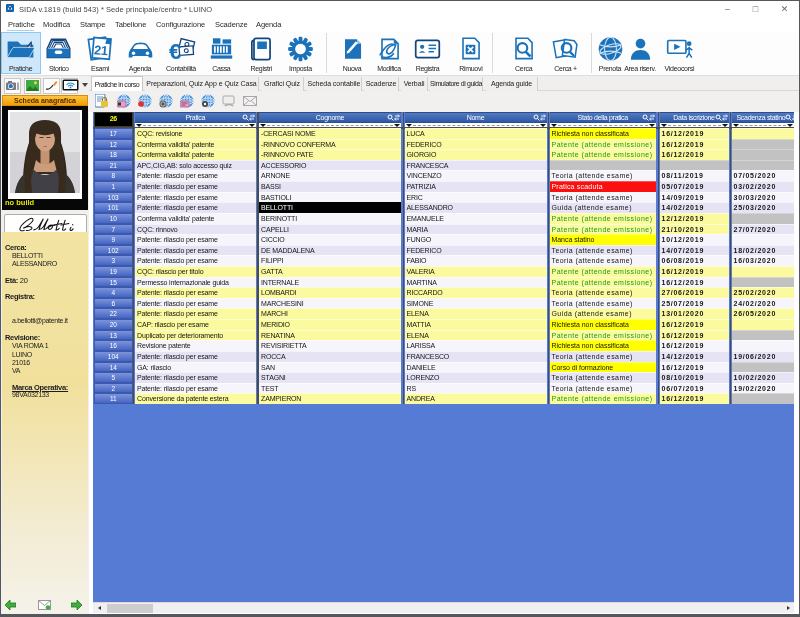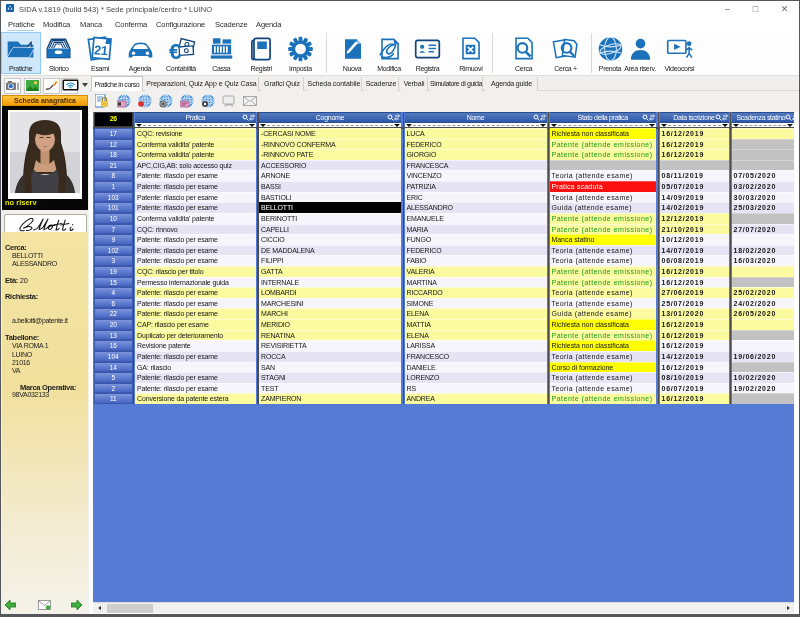--- a/index.html
+++ b/index.html
@@ -62,22 +62,22 @@
     <path d="M3 11 L8 3 L13 11 Z" fill="#fff"></path>
     <rect x="6" y="6" width="4" height="5" fill="#1660a8"></rect>
   </svg>
 <div class="abs" id="title">SIDA v.1819 (build 543) * Sede principale/centro * LUINO</div>
 <div class="abs winbtn" style="left:721px;">–</div>
 <div class="abs winbtn" style="left:749px;">□</div>
 <div class="abs winbtn" style="left:778px;">✕</div>
 <div class="abs" id="menubar">
 <span style="left:7px;top:1px;">Pratiche</span>
 <span style="left:42px;top:1px;">Modifica</span>
-<span style="left:79px;top:1px;">Manca</span>
-<span style="left:114px;top:1px;">Conferma</span>
+<span style="left:79px;top:1px;">Stampe</span>
+<span style="left:114px;top:1px;">Tabellone</span>
 <span style="left:155px;top:1px;">Configurazione</span>
 <span style="left:214px;top:1px;">Scadenze</span>
 <span style="left:255px;top:1px;">Agenda</span>
 <span style="position:absolute;left:6px;top:10.5px;width:27px;height:2px;background:#a5d3f0;"></span>
 </div>
 <div class="abs" id="toolbar">
 <div id="prat-active" class="abs"></div>
 <div class="tbtn" style="left:-2.4px;width:44px;">
       <svg width="33" height="30" viewBox="0 0 30 28">
         <path d="M3 7 h9.5 l3 3 h11.5 v12 h-24 z" fill="#1b72ba"></path>
@@ -298,45 +298,45 @@
 <path d="M5 81 q3 -20 19 -23 q-5 11 -3 23 z" fill="#37332e"></path>
 <path d="M65 81 q-3 -20 -19 -23 q5 11 3 23 z" fill="#37332e"></path>
 <ellipse cx="35" cy="27" rx="10" ry="12.5" fill="#d0a283"></ellipse>
 <path d="M25 25 q0 -14 10 -14 q10 0 10 14 l-1.5 -3.5 q-8.5 3.5 -17 0 z" fill="#382a1c"></path>
 <path d="M29.5 25.5 h4 M36.5 25.5 h4" stroke="#4c3826" stroke-width="1.2"></path>
 <path d="M33.5 34.5 h3.5" stroke="#a4735a" stroke-width="1"></path>
 <path d="M15 81 q-2 -32 6 -52 l4 5 q-6 22 -3 47 z" fill="#382a1c"></path>
 <path d="M55 81 q2 -32 -6 -52 l-4 5 q6 22 3 47 z" fill="#382a1c"></path>
 </svg>
 </div>
-<div class="abs" id="nv">no riserv</div>
+<div class="abs" id="nv">no build</div>
 </div>
 <div class="abs" id="sigbox"><svg width="81" height="17" viewBox="-3 -1 72 16">
         <g stroke="#151515" stroke-width="1" fill="none" stroke-linecap="round">
           <path d="M13 13.5 q-5 1 -4 -2 q1 -3 6 -7 q4.5 -3.5 6 -2 q1.5 1.8 -4 6 q-2.5 1.8 -5 3 q5 -2.5 7.5 -1.2 q2 1.2 -1 2.7 q-2 1 -3.5 0.5"></path>
           <path d="M22 13 q3 -0.5 4.5 -3 q3 -5 4.5 -7.5 q-3.5 7 -4 10.2 q2.5 -0.5 4 -2.7 q3 -5 4.5 -7.5 q-3.5 7 -4 10.2 q2 -0.3 3.5 -2.2"></path>
           <path d="M35 11 q1.5 -3 3.5 -2.5 q2 0.5 0.5 2.7 q-1.5 2.2 -3 0.8 q-1 -1.2 1.5 -2.5 q2 -1 4.5 -1"></path>
           <path d="M45.5 4 q-2 5 -2.5 9 q-0.5 -0 0 0 q1.5 0.5 3 -1.5 M41 8.5 l7.5 -1.5"></path>
           <path d="M51.5 4 q-2 5 -2.5 9 q1.5 1 3 -1 M47.5 8.5 l7.5 -1.5"></path>
           <path d="M57 10.5 q-1.5 2.5 -0.5 3 q1 0.5 2.5 -1.5 m-0.5 -4 l0.3 0.3"></path>
         </g>
       </svg></div>
 <div class="abs" id="infoarea">
 <b style="position:absolute;left:3px;top:11px;">Cerca:</b>
 <span class="v" style="position:absolute;left:6px;top:20px;">BELLOTTI</span>
 <span class="v" style="position:absolute;left:6px;top:28px;">ALESSANDRO</span>
 <b style="position:absolute;left:3px;top:44px;">Età:&nbsp;<span style="font-weight:normal">20</span></b>
-<b style="position:absolute;left:3px;top:60px;">Richiesta:</b>
+<b style="position:absolute;left:3px;top:60px;">Registra:</b>
 <span class="v" style="position:absolute;left:6px;top:85px;">a.bellotti@patente.it</span>
-<b style="position:absolute;left:3px;top:101px;">Tabellone:</b>
+<b style="position:absolute;left:3px;top:101px;">Revisione:</b>
 <span class="v" style="position:absolute;left:6px;top:110px;">VIA ROMA 1</span>
 <span class="v" style="position:absolute;left:6px;top:119px;">LUINO</span>
 <span class="v" style="position:absolute;left:6px;top:127px;">21016</span>
 <span class="v" style="position:absolute;left:6px;top:135px;">VA</span>
-<b style="position:absolute;left:18px;top:151px;">Marca Operativa:</b>
+<b style="position:absolute;left:10px;top:151px;text-decoration:underline;">Marca Operativa:</b>
 <span class="v" style="position:absolute;left:6px;top:159px;">98VA032133</span>
 </div>
 <div class="abs" id="botrow">
 <svg class="abs" style="left:4px;top:2px" width="11" height="10" viewBox="0 0 11 10">
         <path d="M0 5 l5 -5 v3 h6 v4 h-6 v3 z" fill="#3fae3f" stroke="#1d7a1d" stroke-width="0.8"></path>
       </svg>
 <svg class="abs" style="left:37px;top:2px" width="13" height="10" viewBox="0 0 13 10">
         <rect x="0.5" y="0.5" width="12" height="9" fill="#fff" stroke="#999"></rect>
         <path d="M0.5 0.5 l6 5 6 -5" fill="none" stroke="#999"></path>
         <circle cx="10" cy="7.5" r="2.3" fill="#3fae3f"></circle>

